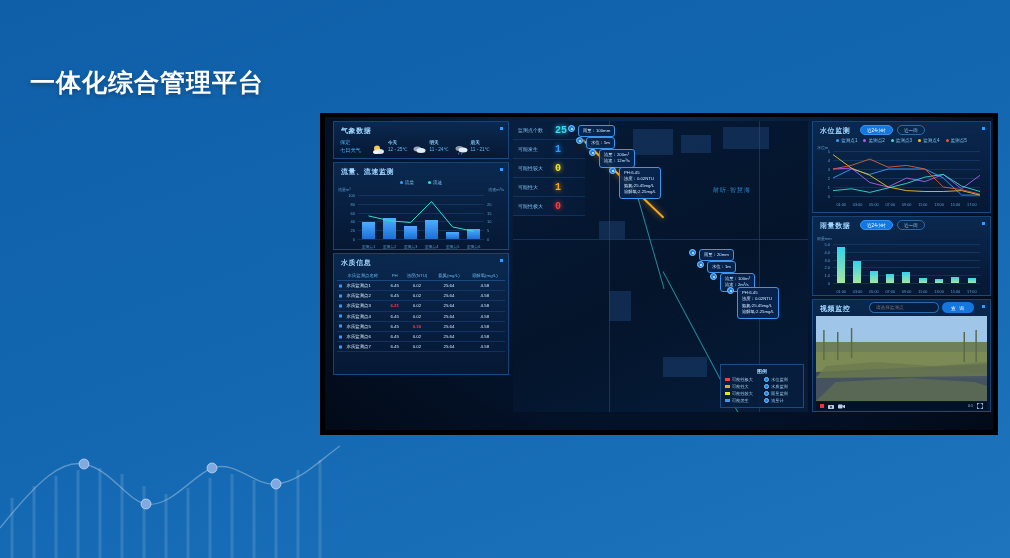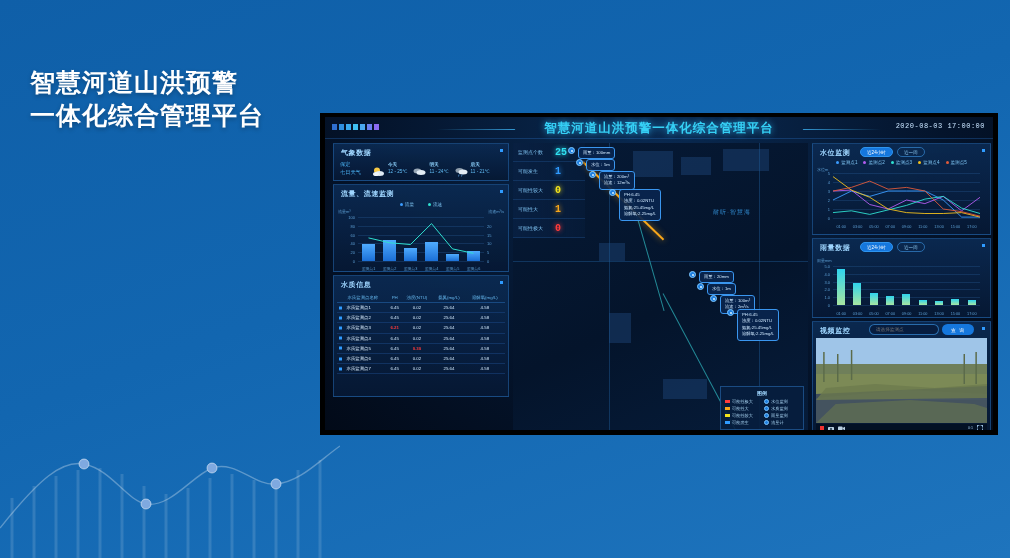--- a/index.html
+++ b/index.html
@@ -202,41 +202,27 @@
   </g>
   <path d="M0 90 C 40 40, 62 22, 84 26 C 112 32, 126 62, 146 66 C 170 70, 192 38, 212 30 C 236 22, 254 48, 276 46 C 300 44, 320 22, 340 8" fill="none" stroke="rgba(255,255,255,.3)" stroke-width="1.4"></path>
   <circle cx="84" cy="26" r="5" fill="#7fa9e0" stroke="rgba(255,255,255,.5)"></circle>
   <circle cx="146" cy="66" r="5" fill="#7fa9e0" stroke="rgba(255,255,255,.5)"></circle>
   <circle cx="212" cy="30" r="5" fill="#7fa9e0" stroke="rgba(255,255,255,.5)"></circle>
   <circle cx="276" cy="46" r="5" fill="#7fa9e0" stroke="rgba(255,255,255,.5)"></circle>
 </svg>
 
 <div class="left-col">
   <h1 class="hero-title">
-    <div>智慧河道山洪预警</div>
     <div>一体化综合管理平台</div>
   </h1>
 </div>
 
 <div class="dash">
  <div class="dash-inner">
 
-  <div class="dash-head">
-    <div class="head-dots">
-      <i style="background:#2f6fd0"></i>
-          <i style="background:#2f8fe0"></i>
-          <i style="background:#39a9ee"></i>
-      <i style="background:#3fc0f2"></i>
-          <i style="background:#4aa8f0"></i>
-          <i style="background:#6a7ff0"></i>
-      <i style="background:#8a6af0"></i>
-    </div>
-    <div class="dash-title">智慧河道山洪预警一体化综合管理平台</div>
-    <div class="dash-time">2020-08-03 17:00:00</div>
-  </div>
 
   <div class="dash-body">
 
     <div class="panel" id="p-weather">
       <div class="panel-title">气象数据</div>
       <div class="panel-dot"></div>
       <div class="wx-row">
         <div class="wx-city">
           <div>保定</div>
           <div>七日天气</div>

